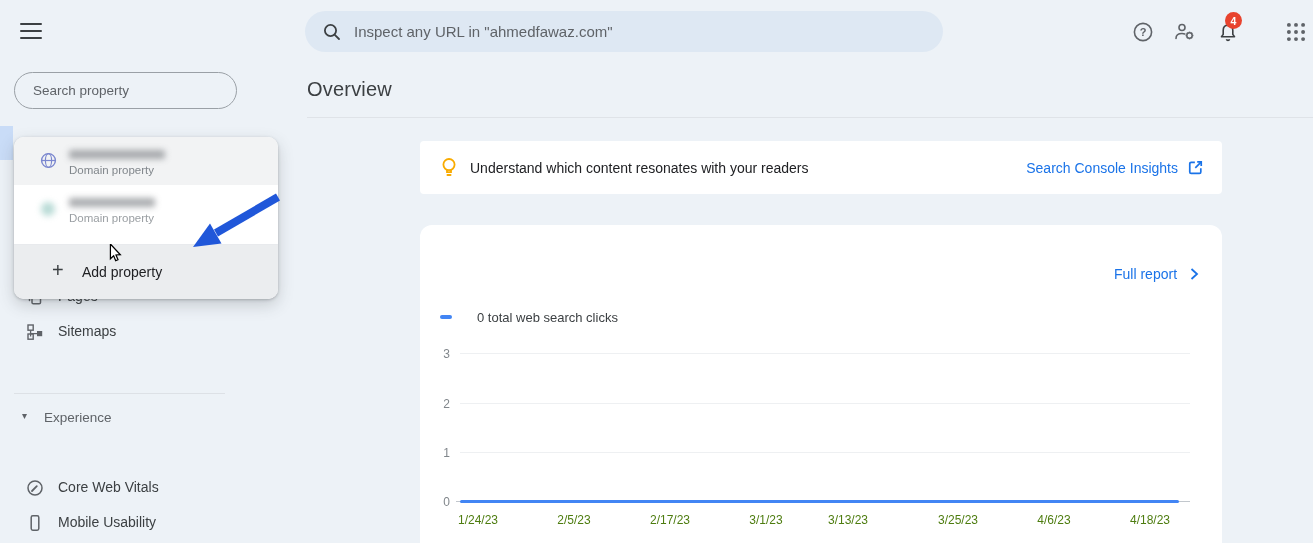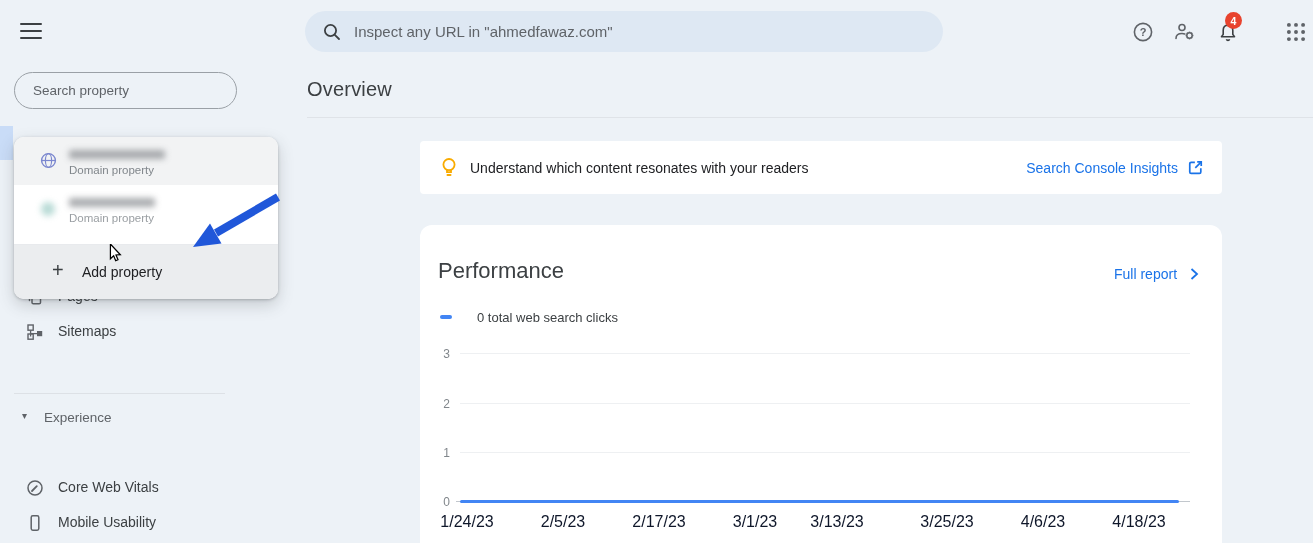--- a/index.html
+++ b/index.html
@@ -67,21 +67,21 @@
   .fr-chev { position:absolute; left:766px; top:41px; cursor:pointer; }
   .legend { position:absolute; left:20px; top:85px; height:14px; }
   .legend .pill { position:absolute; left:0; top:5px; width:12px; height:4px; border-radius:2px; background:#4285f4; }
   .legend .ltext { position:absolute; left:37px; top:0; font-size:13px; color:#3c4043; white-space:nowrap; }
 
   .gridrow { position:absolute; left:0; width:770px; height:12px; }
   .gridrow .ytick { position:absolute; left:0; top:-6px; width:30px; text-align:right; font-size:12px; color:#80868b; }
   .gridrow .gline { position:absolute; left:40px; top:0; width:730px; height:1px; background:#eef0f2; }
   .gridrow.base .gline { background:#c2c7cd; left:36px; width:734px; }
   .dataline { position:absolute; left:40px; top:274.5px; width:719px; height:3px; background:#4285f4; border-radius:2px; }
-  .xlabel { position:absolute; top:288px; transform:translateX(-50%); font-size:16px; color:#0f172a; white-space:nowrap; }
+  .xlabel { position:absolute; top:288px; transform:translateX(-50%); font-size:12px; color:#4d7c0f; white-space:nowrap;margin-left:11px; }
 
   svg { display:block; }
 </style>
 </head>
 <body>
 
 <div class="app">
 
   <div class="header">
     <div class="hamburger">
@@ -229,21 +229,20 @@
     <div class="btext">Understand which content resonates with your readers</div>
     <div class="blink">Search Console Insights</div>
     <svg class="ext" width="17" height="17" viewBox="0 0 16 16">
         <path d="M13 8.6 V12.2 a1.3 1.3 0 0 1 -1.3 1.3 H3.9 A1.3 1.3 0 0 1 2.6 12.2 V4.4 A1.3 1.3 0 0 1 3.9 3.1 H7.4" fill="none" stroke="#1a73e8" stroke-width="1.6"></path>
         <path d="M9.6 2.7 h3.8 v3.8" fill="none" stroke="#1a73e8" stroke-width="1.6"></path>
         <line x1="13.2" y1="2.9" x2="7.8" y2="8.3" stroke="#1a73e8" stroke-width="1.6"></line>
       </svg>
   </div>
 
   <div class="perf-card">
-    <div class="perf-title">Performance</div>
     <div class="full-report">Full report</div>
     <svg class="fr-chev" width="16" height="16" viewBox="0 0 16 16">
         <polyline points="5.5,3 11,8 5.5,13" fill="none" stroke="#1a73e8" stroke-width="1.8"></polyline>
       </svg>
 
     <div class="legend">
       <div class="pill"></div>
       <div class="ltext">0 total web search clicks</div>
     </div>
 

